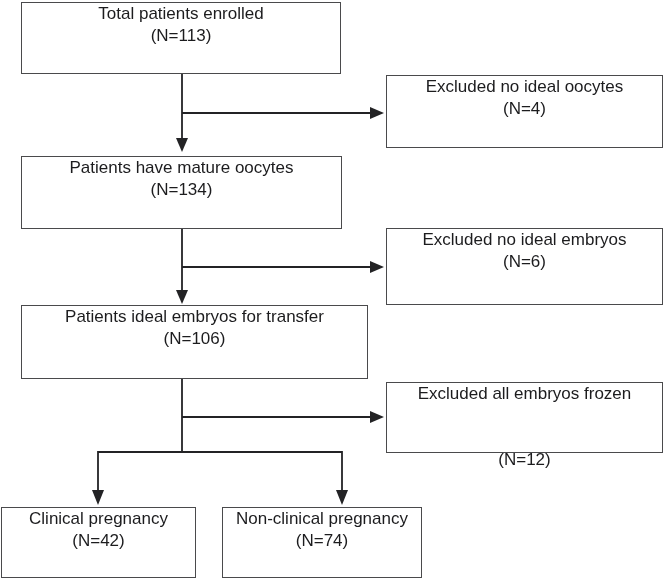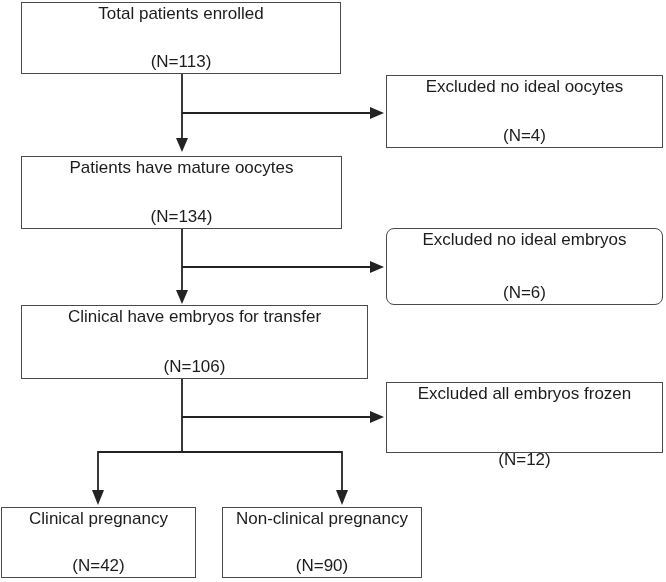--- a/index.html
+++ b/index.html
@@ -38,29 +38,29 @@
     stroke: none;
   }
   .box {
     position: absolute;
     box-sizing: border-box;
     border: 1.6px solid var(--border);
     background: var(--background);
     display: flex;
     flex-direction: column;
     align-items: center;
-    justify-content: space-between;
+    justify-content: flex-start;
     text-align: center;
     font-size: 17px;
     line-height: 22px;
   }
   .b-total        { left: 21px;  top: 2px;   width: 320px; height: 72px; }
   .b-excl-oocytes { left: 386px; top: 75px;  width: 277px; height: 73px; }
   .b-mature       { left: 21px;  top: 156px; width: 321px; height: 73px; }
-  .b-excl-embryos { left: 386px; top: 228px; width: 277px; height: 77px; border-radius: 8px; }
+  .b-excl-embryos { left: 386px; top: 228px; width: 277px; height: 77px; }
   .b-transfer     { left: 21px;  top: 305px; width: 347px; height: 74px; }
   .b-excl-frozen  { left: 386px; top: 382px; width: 277px; height: 71px; gap: 44px; }
   .b-clinical     { left: 1px;   top: 507px; width: 195px; height: 71px; }
   .b-nonclinical  { left: 222px; top: 507px; width: 200px; height: 71px; }
 </style>
 </head>
 <body>
 
 <div class="diagram">
 
@@ -106,32 +106,32 @@
     <span>Patients have mature oocytes</span>
     <span>(N=134)</span>
   </div>
 
   <div class="box b-excl-embryos">
     <span>Excluded no ideal embryos</span>
     <span>(N=6)</span>
   </div>
 
   <div class="box b-transfer">
-    <span>Clinical have embryos for transfer</span>
+    <span>Patients ideal embryos for transfer</span>
     <span>(N=106)</span>
   </div>
 
   <div class="box b-excl-frozen">
     <span>Excluded all embryos frozen</span>
     <span>(N=12)</span>
   </div>
 
   <div class="box b-clinical">
     <span>Clinical pregnancy</span>
     <span>(N=42)</span>
   </div>
 
   <div class="box b-nonclinical">
     <span>Non-clinical pregnancy</span>
-    <span>(N=90)</span>
+    <span>(N=74)</span>
   </div>
 
 </div>
 
 </body></html>

